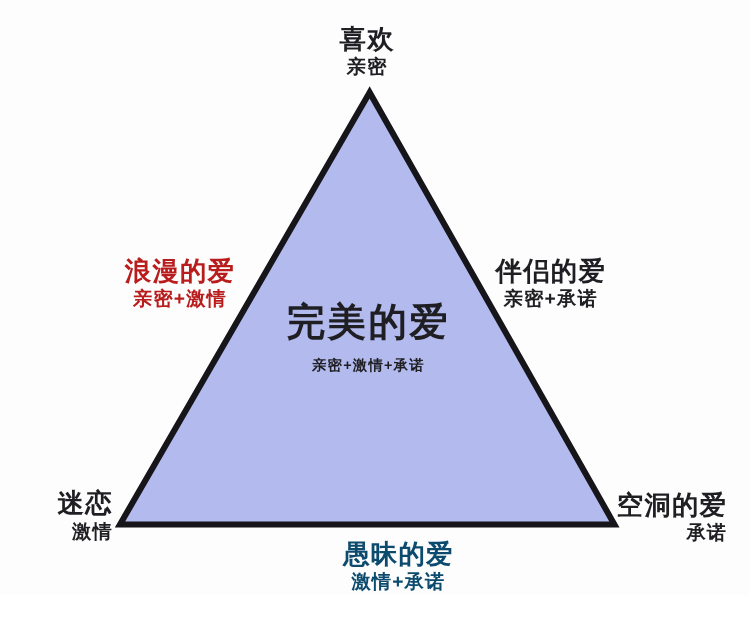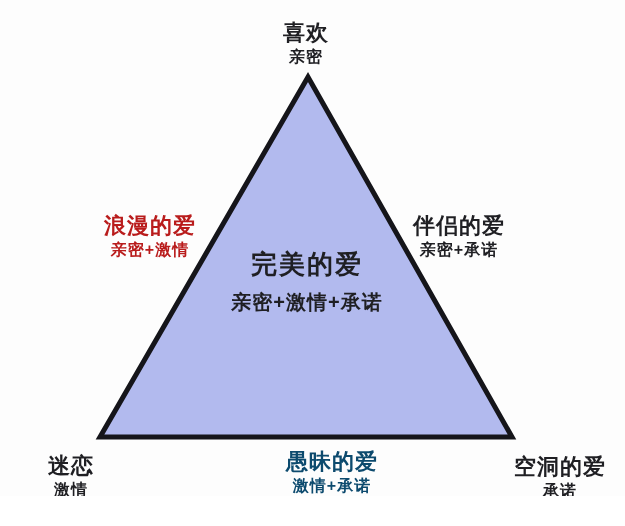--- a/index.html
+++ b/index.html
@@ -25,41 +25,40 @@
     position: absolute;
     color: #1f1f23;
     white-space: nowrap;
     line-height: 1.15;
   }
   .node.centered {
     transform: translateX(-50%);
     text-align: center;
   }
   .node.left-aligned {
-    text-align: center;
-    margin-top: 46px;
+    text-align: right;
   }
   .node .title {
     font-weight: bold;
     font-size: 22px;
     letter-spacing: 1px;
   }
   .node .sub {
     font-size: 16px;
     font-weight: 600;
     margin-top: 3px;
     letter-spacing: 1px;
   }
   .node.center-node .title {
-    font-size: 26px;
+    font-size: 32px;
     letter-spacing: 2px;
     font-family: Liberation Serif, serif;
   }
   .node.center-node .sub {
-    font-size: 20px;
+    font-size: 12px;
     margin-top: 11px;
   }
 </style>
 </head>
 <body>
 
 <div class="canvas" style="background: rgb(253, 253, 253);">
 
   <svg class="triangle-svg" width="625" height="526" viewBox="0 0 625 526">
     <polygon stroke-width="5" stroke-linejoin="miter" points="308,77 100,437 512,437" fill="#b2baee" stroke="#15151a"></polygon>

